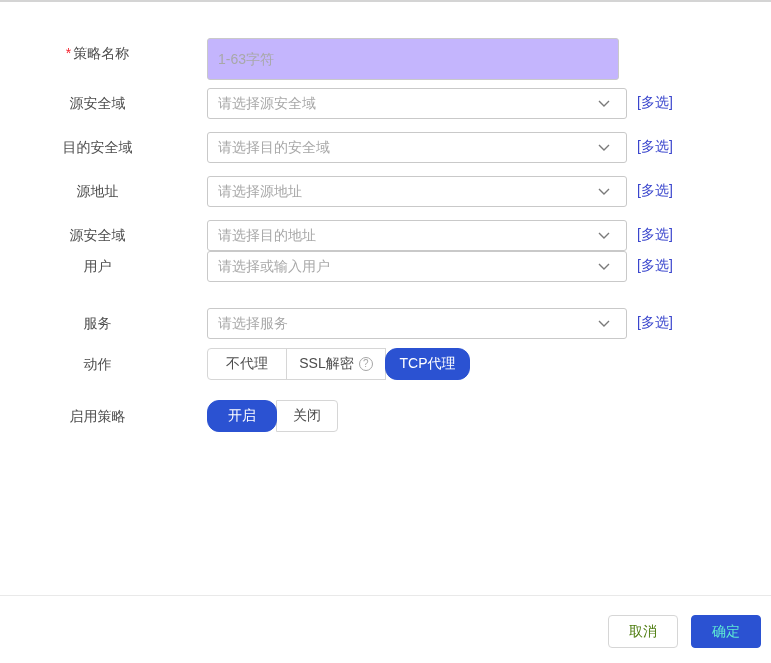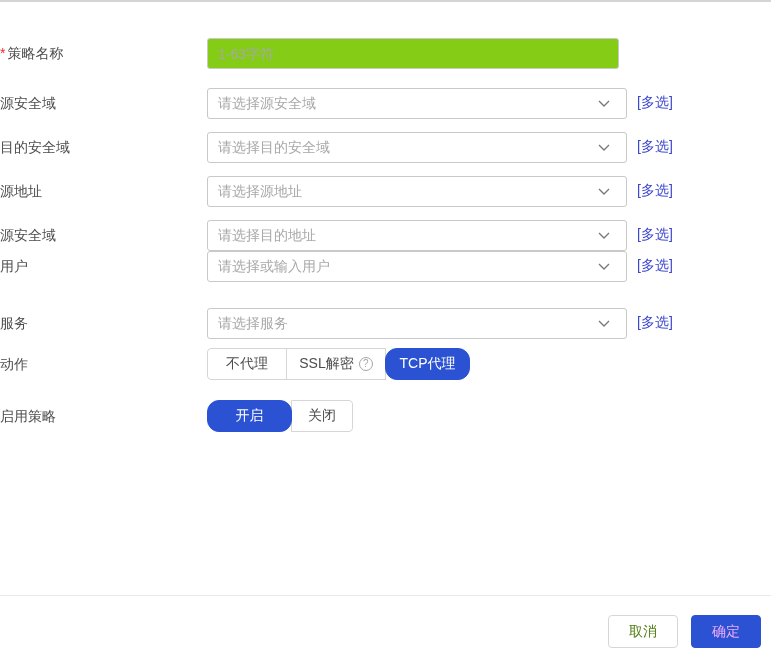--- a/index.html
+++ b/index.html
@@ -3,26 +3,26 @@
 <meta charset="utf-8">
 <style>
   * { margin:0; padding:0; box-sizing:border-box; }
   html,body { width:771px; height:663px; background:#fff;
     font-family:"Liberation Sans","DejaVu Sans",sans-serif; font-size:14px; color:#4d4d4d; }
   .stage { position:relative; width:771px; height:663px; background:#fff; overflow:hidden; }
   .top-line { position:absolute; top:0; left:0; width:100%; height:2px; background:#d4d4d4; }
 
   .row { position:absolute; left:0; width:100%; height:31px; }
   .flabel { position:absolute; left:0; top:0; width:195px; height:31px; line-height:31px;
-    text-align:left; color:#4d4d4d; white-space:nowrap; }
+    text-align:center; color:#4d4d4d; white-space:nowrap; }
   .req { color:#f5222d; margin-right:2px; }
 
-  .text-input { position:absolute; left:207px; top:0; width:412px; height:31px;
+  .text-input { position:absolute; left:207px; top:0; width:412px; height:42px;
     border:1px solid #c9c9c9; border-radius:3px; padding:0 10px; font-size:14px;
-    color:#4d4d4d; outline:none; font-family:inherit; background:#84cc16; }
+    color:#4d4d4d; outline:none; font-family:inherit; background:#c4b5fd; }
   .text-input::placeholder { color:#a8a8a8; }
 
   .select { position:absolute; left:207px; top:0; width:420px; height:31px;
     border:1px solid #c9c9c9; border-radius:3px; background:#fff; cursor:pointer;
     display:flex; align-items:center; padding:12px 10px; }
   .select .ph { color:#a8a8a8; flex:1 1 auto; overflow:hidden; white-space:nowrap; }
   .select .chev { display:flex; align-items:center; margin-right:6px; flex:0 0 auto; }
 
   .multi { position:absolute; left:637px; top:4px; color:#3a46cd; text-decoration:none;
     cursor:pointer; line-height:20px; }
@@ -36,21 +36,21 @@
   .seg.selected { background:#2b52d2; border-color:#2b52d2; color:#fff; z-index:2; border-radius:12px; }
   .help-ic { display:inline-flex; align-items:center; justify-content:center;
     width:14px; height:14px; border:1px solid #a6a6a6; border-radius:50%; color:#a6a6a6;
     font-size:10px; line-height:1; margin-left:5px; }
 
   .footer-line { position:absolute; top:595px; left:0; width:100%; height:1px; background:#e9e9e9; }
   .btn { position:absolute; top:615px; width:70px; height:33px; border-radius:4px;
     font-size:14px; font-family:inherit; cursor:pointer; display:flex;
     align-items:center; justify-content:center; }
   .btn.cancel { left:608px; background:#fff; border:1px solid #d6d6d6; color:#4d7c0f; }
-  .btn.ok { left:691px; background:#2b52d2; border:1px solid #2b52d2; color:#f0abfc; }
+  .btn.ok { left:691px; background:#2b52d2; border:1px solid #2b52d2; color:#5eead4; }
 </style>
 </head>
 <body>
 
 <div class="stage">
   <div class="top-line"></div>
 
   <div class="row" style="top:38px">
     <div class="flabel"><span class="req">*</span><span>策略名称</span></div>
     <input class="text-input" type="text" placeholder="1-63字符" style="">
@@ -142,21 +142,21 @@
         <span>SSL解密</span>
         <span class="help-ic">?</span>
       </button>
       <button class="seg last selected" style="width:85px">TCP代理</button>
     </div>
   </div>
 
   <div class="row" style="top:400px;height:32px">
     <div class="flabel" style="height:32px;line-height:32px">启用策略</div>
     <div class="btn-group">
-      <button class="seg first selected" style="width:85px">开启</button>
+      <button class="seg first selected" style="width:70px">开启</button>
       <button class="seg last" style="width:62px">关闭</button>
     </div>
   </div>
 
   <div class="footer-line"></div>
   <button class="btn cancel">取消</button>
   <button class="btn ok">确定</button>
 </div>
 
 </body></html>

